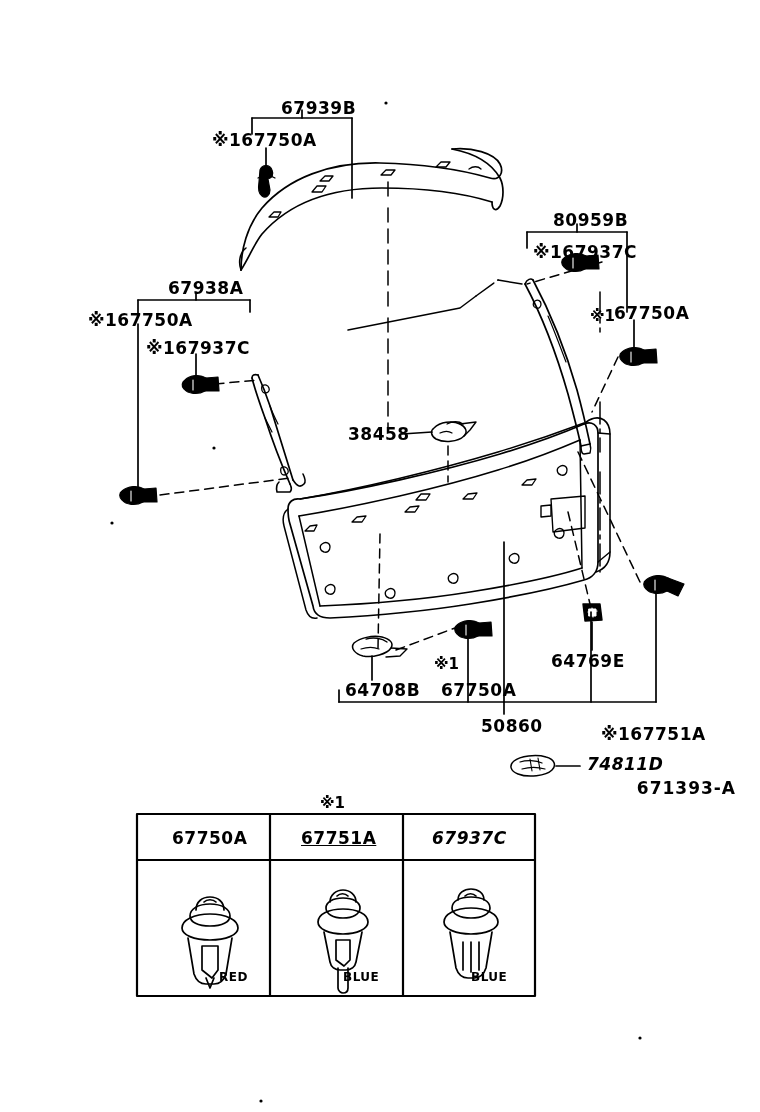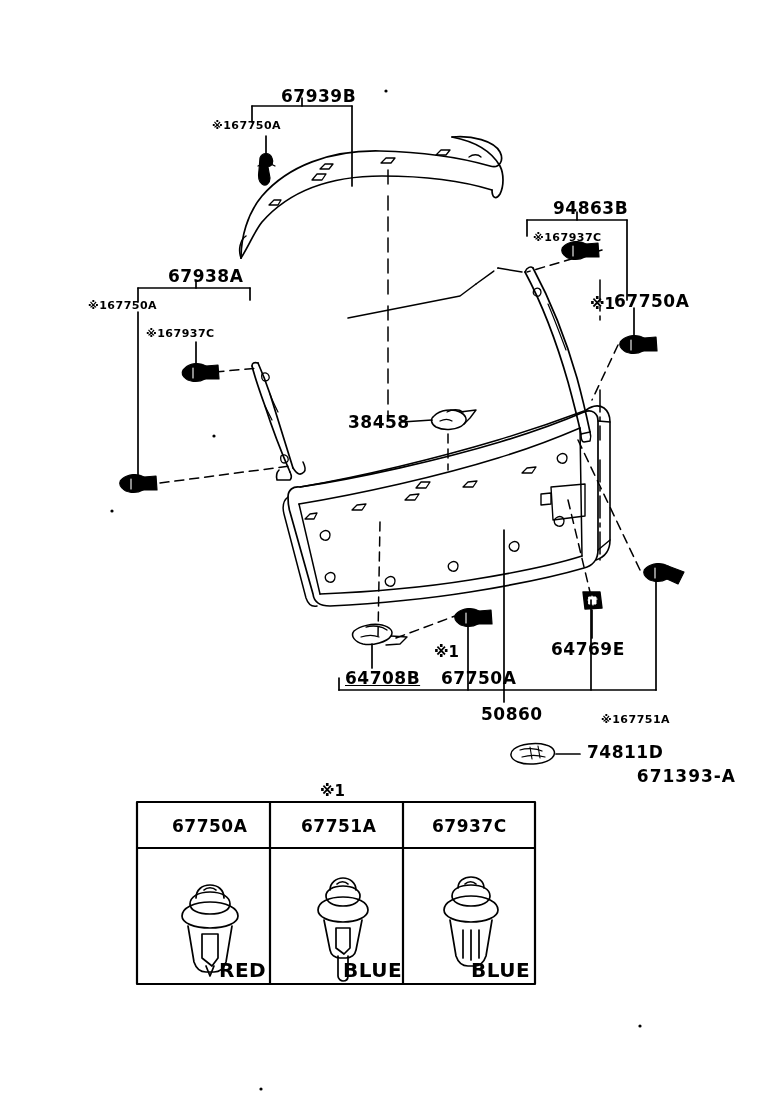--- a/index.html
+++ b/index.html
@@ -11,21 +11,21 @@
     width: 760px;
     height: 1112px;
     position: relative;
     overflow: hidden;
     font-family: "Liberation Sans", sans-serif;
     color: #000000;
   }
   #diagram-root {
     position: absolute;
     left: 0;
-    top: 0;
+    top: 12px;
     width: 760px;
     height: 808px;
   }
   svg.diagram-canvas {
     position: absolute;
     left: 0;
     top: 0;
     width: 760px;
     height: 1112px;
     display: block;
@@ -34,39 +34,39 @@
     position: absolute;
     font-family: "DejaVu Sans", sans-serif;
     font-weight: bold;
     font-size: 17px;
     letter-spacing: 0.5px;
     white-space: nowrap;
     color: #000;
     line-height: 1;
   }
   .lbl-mark {
-    font-size: 11px;
+    font-size: 17px;
   }
   .footnote-mark {
     position: absolute;
     font-family: "DejaVu Sans", sans-serif;
     font-weight: bold;
     font-size: 15px;
     white-space: nowrap;
   }
   .legend-cell-text {
     font-family: "DejaVu Sans", sans-serif;
     font-weight: bold;
     font-size: 17px;
     letter-spacing: 0.5px;
   }
   .legend-color-text {
     font-family: "DejaVu Sans", sans-serif;
     font-weight: bold;
-    font-size: 20px;
+    font-size: 12px;
     letter-spacing: 0.5px;
   }
   #page-code {
     position: absolute;
     right: 24px;
     bottom: 22px;
     font-family: "DejaVu Sans", sans-serif;
     font-weight: bold;
     font-size: 17px;
     letter-spacing: 1px;
@@ -373,40 +373,40 @@
     </g>
   </svg>
 
   <div class="lbl" style="left:281px; top:88px;">67939B</div>
   <div class="lbl lbl-mark" style="left:212px; top:120px;">※167750A</div>
 
   <div class="lbl" style="left:168px; top:268px;text-align:center;">67938A</div>
   <div class="lbl lbl-mark" style="left:88px; top:300px;">※167750A</div>
   <div class="lbl lbl-mark" style="left:146px; top:328px;">※167937C</div>
 
-  <div class="lbl" style="left:553px; top:200px;">94863B</div>
+  <div class="lbl" style="left:553px; top:200px;">80959B</div>
   <div class="lbl lbl-mark" style="left:533px; top:232px;">※167937C</div>
   <div class="footnote-mark" style="left:590px; top:295px;">※1</div>
   <div class="lbl" style="left:614px; top:293px;">67750A</div>
 
   <div class="lbl" style="left:348px; top:414px;">38458</div>
 
-  <div class="lbl" style="left:345px; top:670px;text-decoration:underline;">64708B</div>
+  <div class="lbl" style="left:345px; top:670px;">64708B</div>
   <div class="footnote-mark" style="left:434px; top:643px;">※1</div>
   <div class="lbl" style="left:441px; top:670px;">67750A</div>
   <div class="lbl" style="left:551px; top:641px;">64769E</div>
   <div class="lbl lbl-mark" style="left:601px; top:670px;margin-top:44px;">※167751A</div>
   <div class="lbl" style="left:481px; top:706px;">50860</div>
-  <div class="lbl" style="left:587px; top:744px;">74811D</div>
+  <div class="lbl" style="left:587px; top:744px;font-style:italic;">74811D</div>
 
   <div class="footnote-mark" style="left:320px; top:782px;">※1</div>
 
   <div class="legend-cell-text" style="position:absolute; left:172px; top:816px;">67750A</div>
-  <div class="legend-cell-text" style="position:absolute; left:301px; top:816px;">67751A</div>
-  <div class="legend-cell-text" style="position:absolute; left:432px; top:816px;">67937C</div>
+  <div class="legend-cell-text" style="position:absolute; left:301px; top:816px;text-decoration:underline;">67751A</div>
+  <div class="legend-cell-text" style="position:absolute; left:432px; top:816px;font-style:italic;">67937C</div>
 
   <div class="legend-color-text" style="position:absolute; left:219px; top:958px;">RED</div>
   <div class="legend-color-text" style="position:absolute; left:343px; top:958px;">BLUE</div>
   <div class="legend-color-text" style="position:absolute; left:471px; top:958px;">BLUE</div>
 
   <div id="page-code">671393-A</div>
 
 </div>
 
 </body></html>

